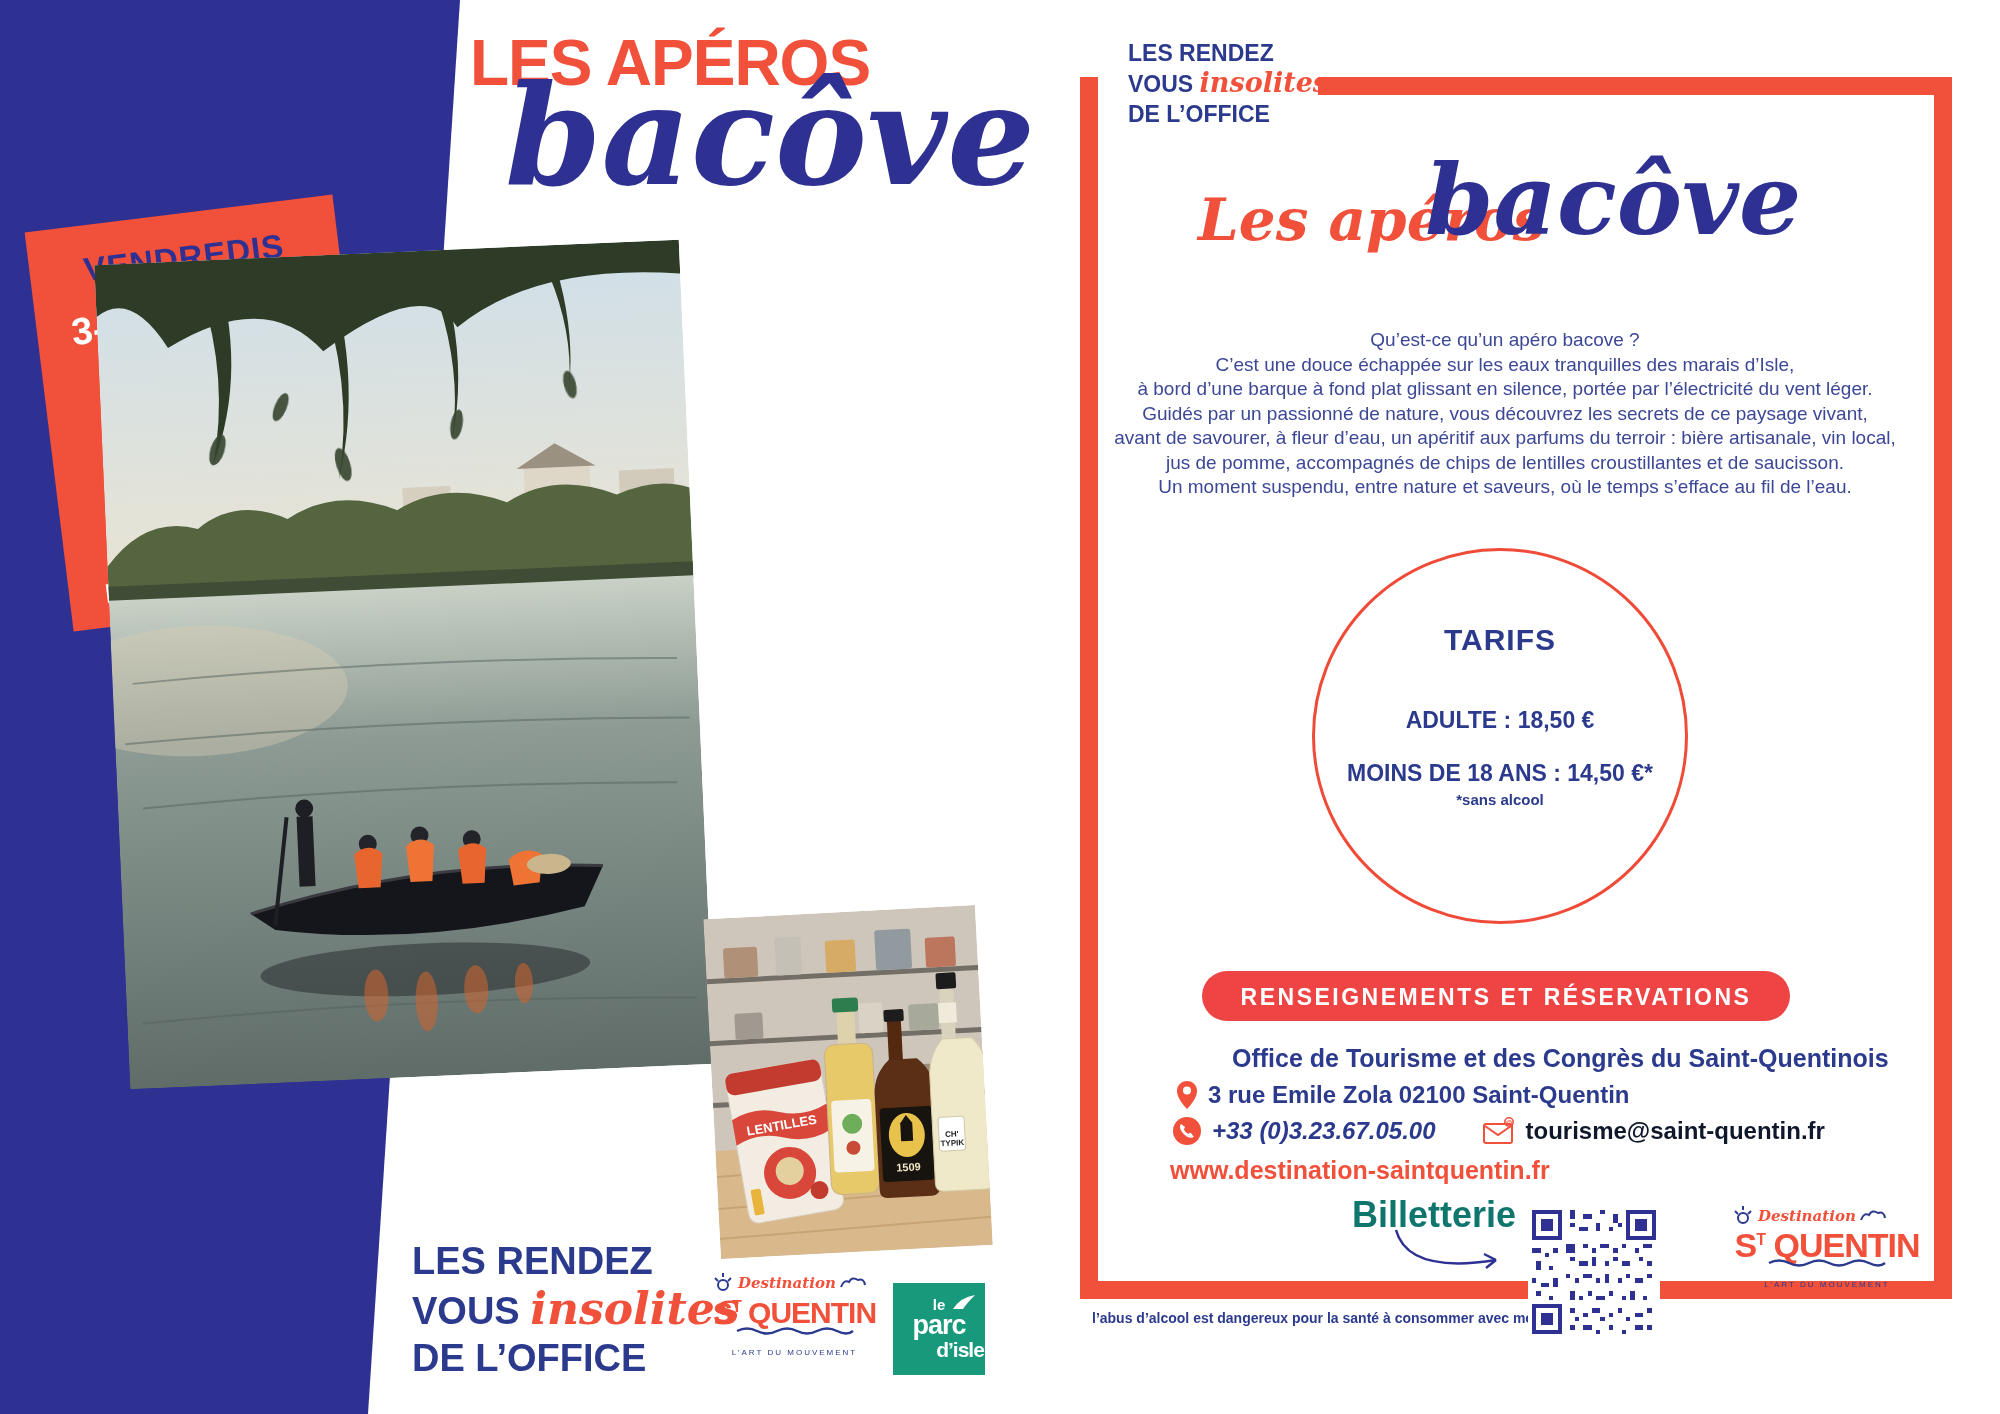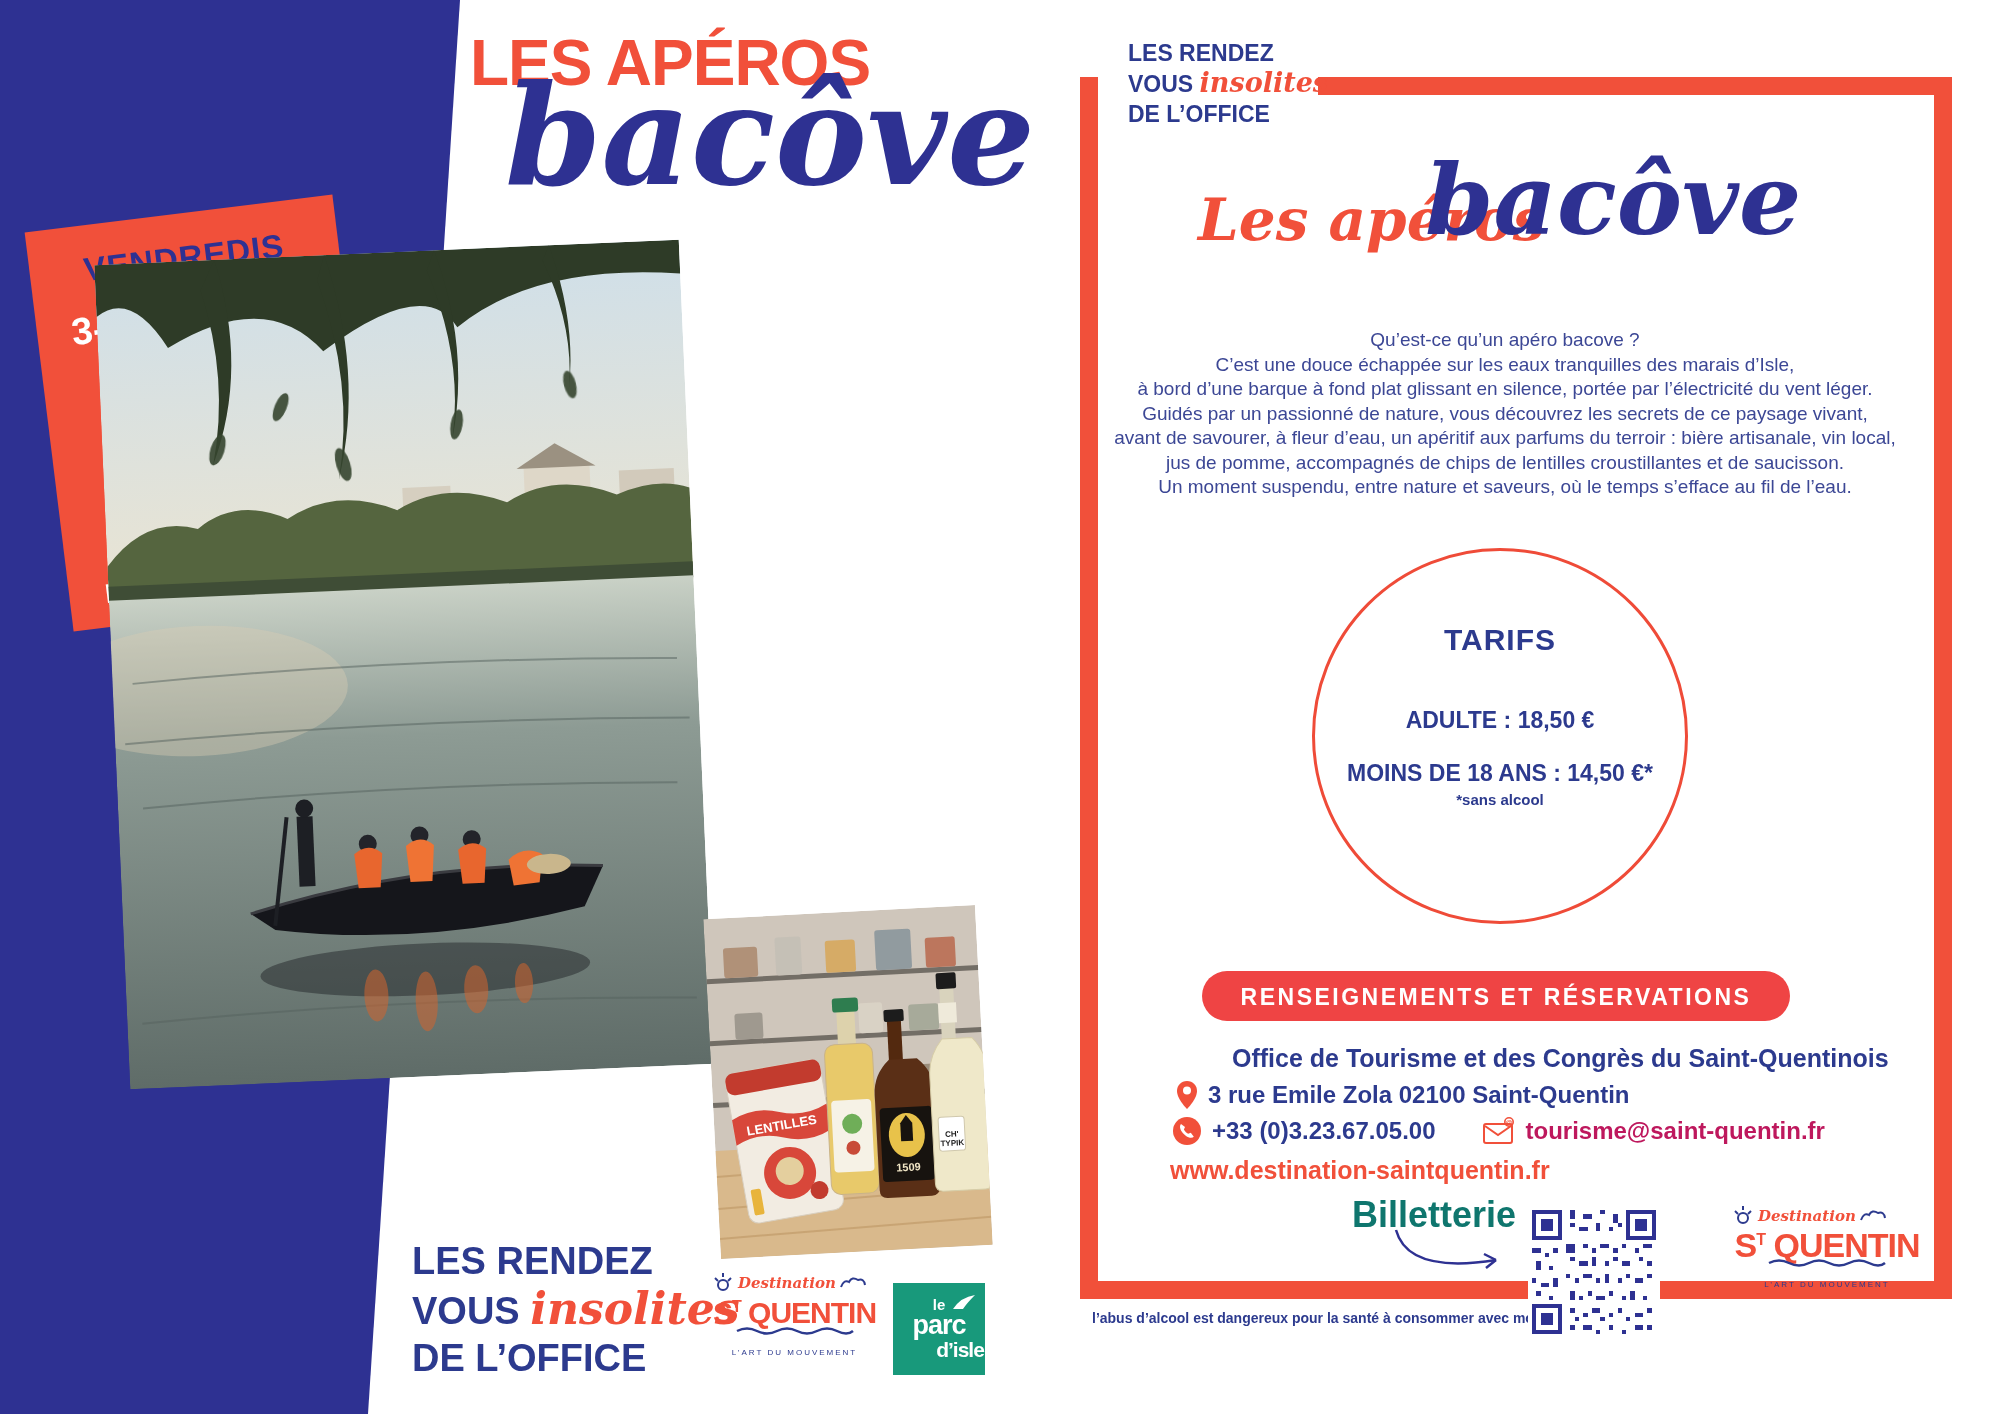--- a/index.html
+++ b/index.html
@@ -307,29 +307,29 @@
       <circle cx="11" cy="10.5" r="4" fill="#ffffff"></circle>
     </svg>
     <span>3 rue Emile Zola 02100 Saint-Quentin</span>
   </div>
 
   <div class="abs crow" style="left:1172px;top:1116px;">
     <svg width="30" height="30" viewBox="0 0 30 30">
       <circle cx="15" cy="15" r="14" fill="#f1503a"></circle>
       <path d="M9,8 C8,9 7.6,11 8.6,13.4 C9.8,16.4 13.4,20 16.4,21.2 C18.8,22.2 20.8,21.8 21.8,20.8 L18.8,16.8 L16.2,17.8 C14.4,16.8 12.8,15.2 11.9,13.5 L13,11 Z" fill="#ffffff"></path>
     </svg>
-    <a style="color:#2c3a8e;text-decoration:none;">+33 (0)3.23.67.05.00</a>
+    <a style="color:#2c3a8e;text-decoration:none;font-style:italic;">+33 (0)3.23.67.05.00</a>
     <span style="width:26px;"></span>
     <svg width="34" height="28" viewBox="0 0 34 28">
       <rect x="2" y="7" width="28" height="19" rx="2" fill="#ffffff" stroke="#f1503a" stroke-width="2"></rect>
       <path d="M3,9 L16,18 L29,9" fill="none" stroke="#f1503a" stroke-width="2"></path>
       <circle cx="27" cy="5" r="4.2" fill="none" stroke="#f1503a" stroke-width="1.6"></circle>
       <text x="27" y="7.6" font-size="7" text-anchor="middle" fill="#f1503a" font-family="Liberation Sans,sans-serif">@</text>
     </svg>
-    <a style="color:#be185d;text-decoration:none;">tourisme@saint-quentin.fr</a>
+    <a style="color:#0f172a;text-decoration:none;">tourisme@saint-quentin.fr</a>
   </div>
 
   <a class="abs website" style="text-decoration: none; left: 1170px; top: 1156px;">www.destination-saintquentin.fr</a>
   <div class="abs billet script" style="font-style: normal; font-family: &quot;Liberation Sans&quot;, sans-serif; left: 1352px; top: 1194px;">Billetterie</div>
 
   <svg class="abs" width="130" height="60" viewBox="0 0 130 60" style="left:1388px;top:1226px;">
     <path d="M8,4 Q20,48 108,34" fill="none" stroke="#2e3192" stroke-width="2.5"></path>
     <path d="M108,34 L96,28 M108,34 L98,42" fill="none" stroke="#2e3192" stroke-width="2.5"></path>
   </svg>
 

